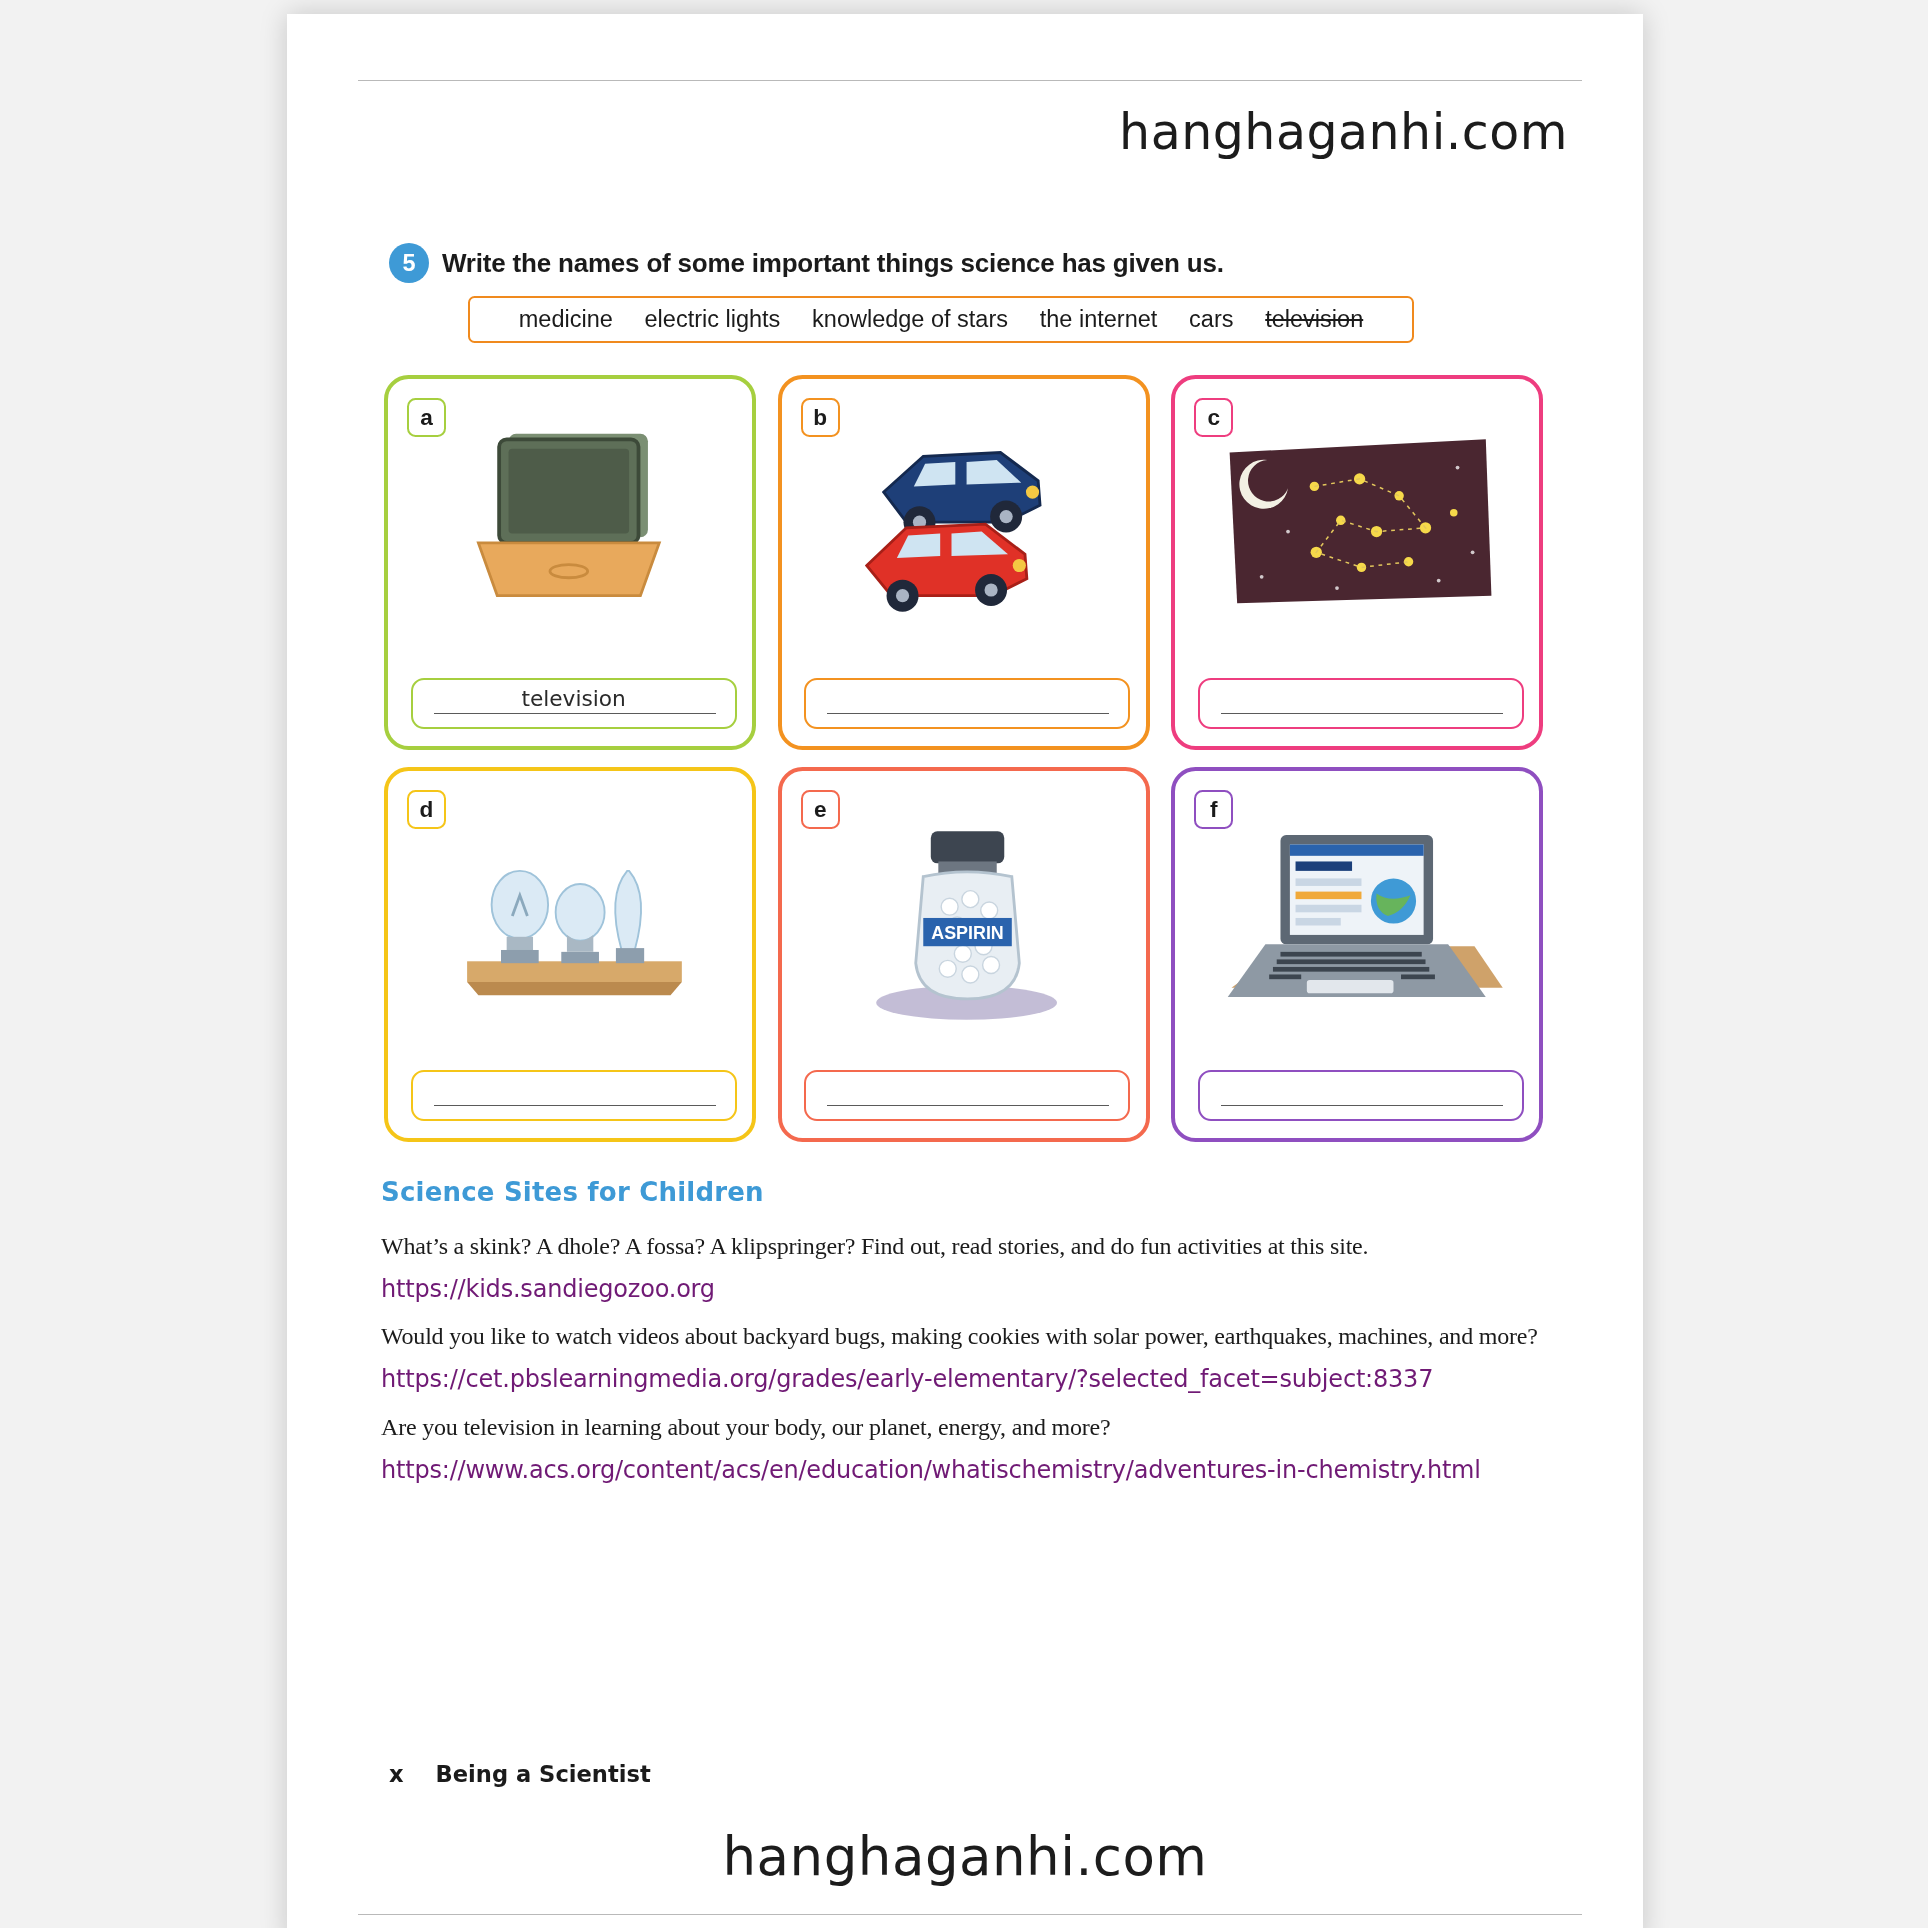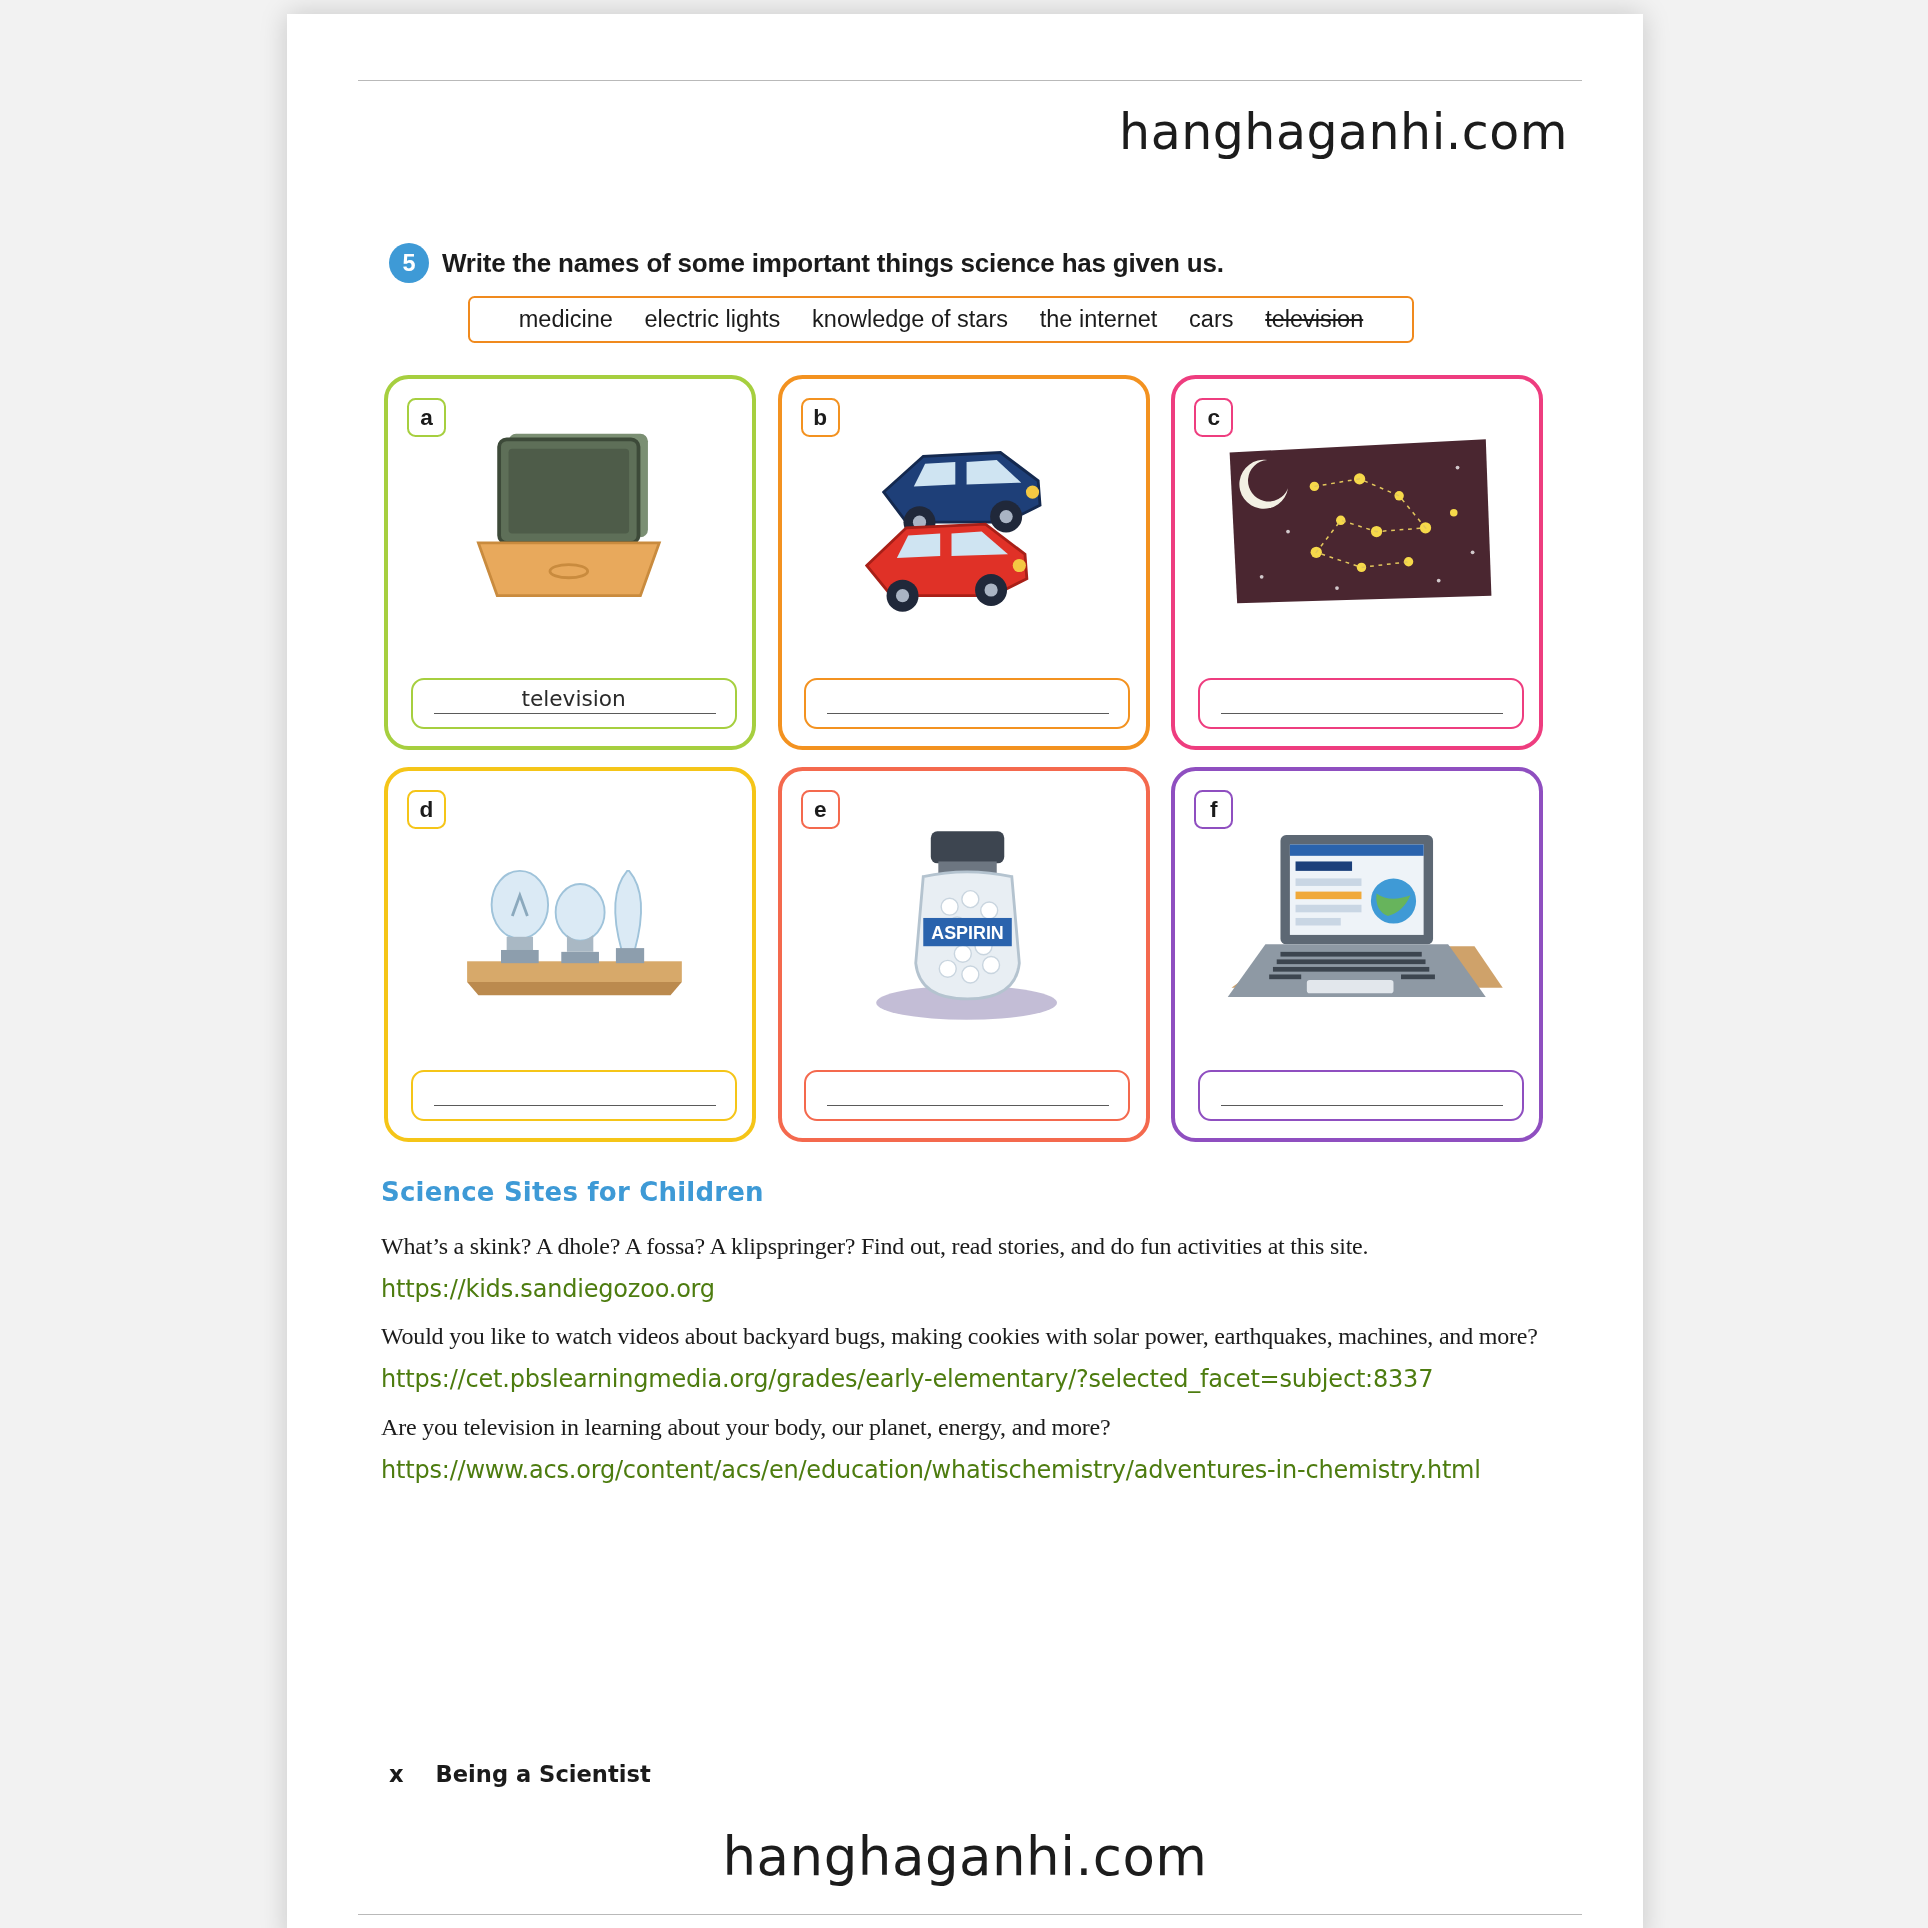--- a/index.html
+++ b/index.html
@@ -208,21 +208,21 @@
     line-height: 1.28;
     color: #1b1b1b;
     font-family: Liberation Serif, serif;
     letter-spacing: -0.2px;
   }
   .sites a.url {
     display: block;
     margin: 12px 0 17px 0;
     font-size: 24px;
     line-height: 1.28;
-    color: #4d7c0f;
+    color: #701a75;
     text-decoration: none;
     font-family: "DejaVu Sans", sans-serif;
     letter-spacing: -0.2px;
   }
   .footer {
     position: absolute;
     left: 102px;
     top: 1747px;
     display: flex;
     align-items: center;

